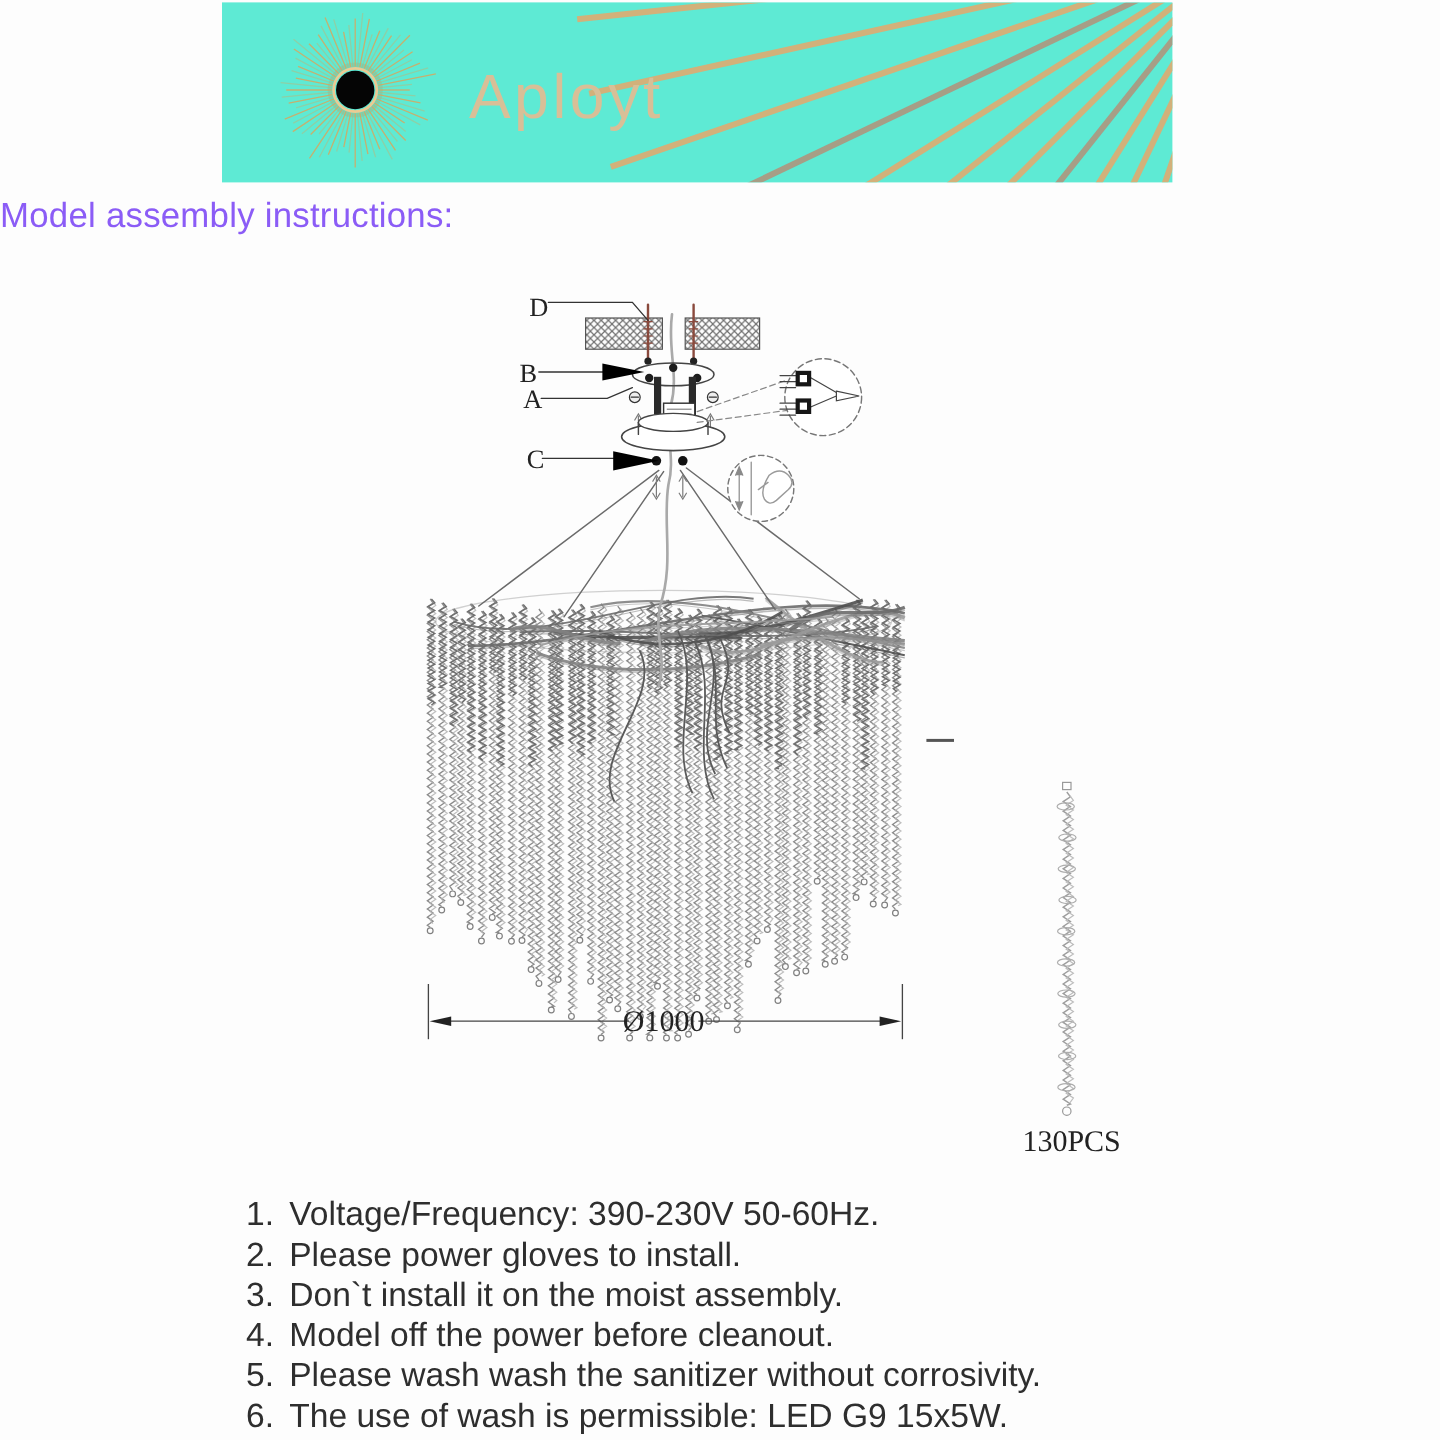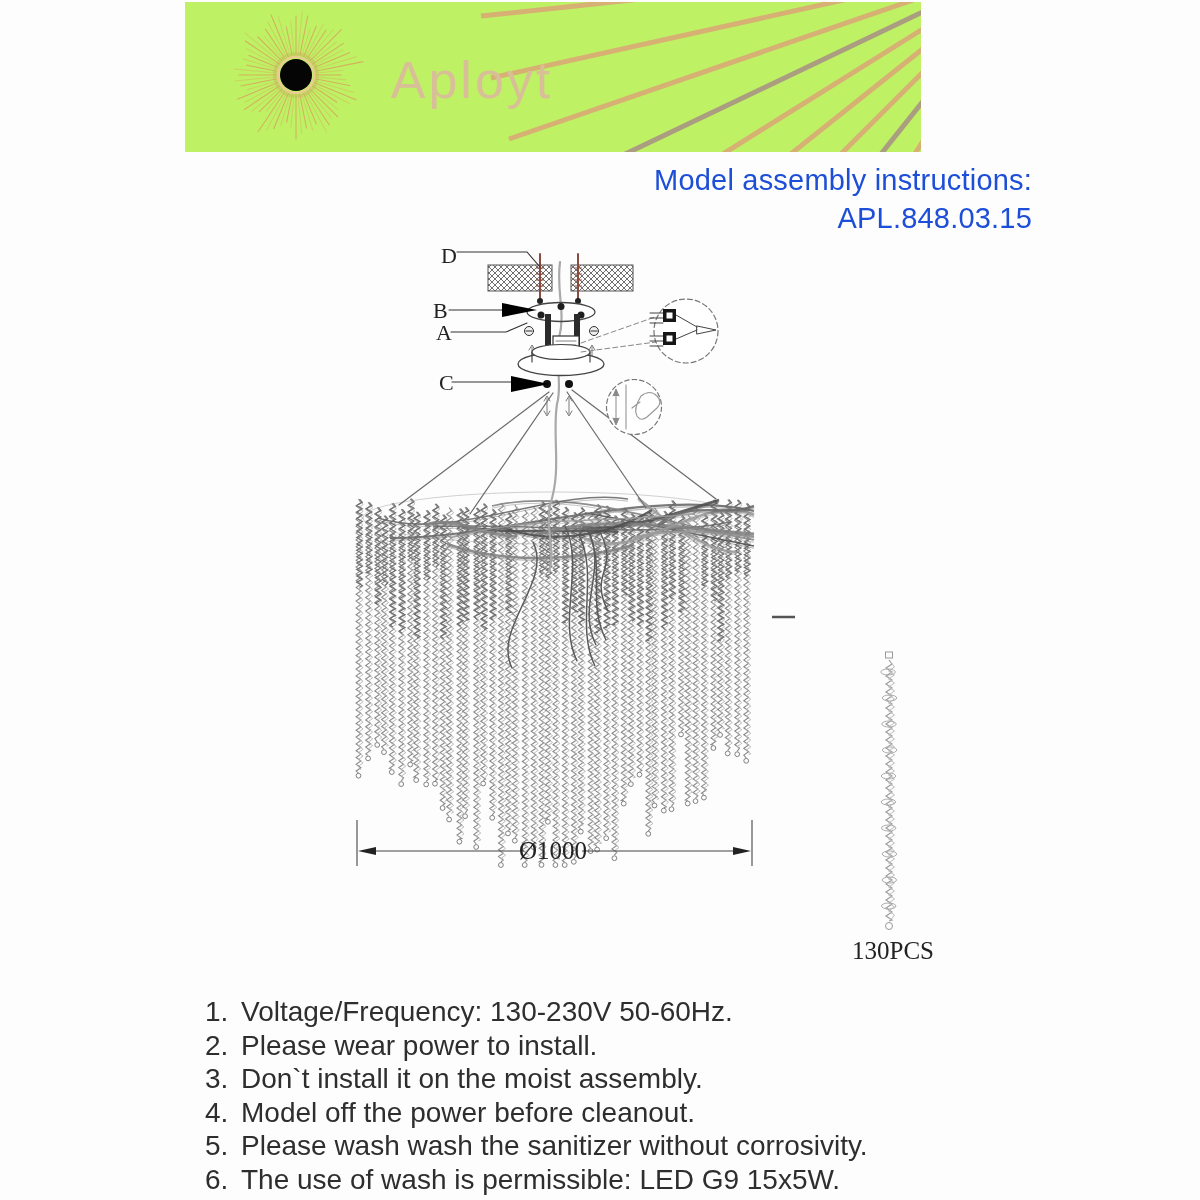--- a/index.html
+++ b/index.html
@@ -3,27 +3,27 @@
 <meta charset="utf-8">
 <style>
   html,body{margin:0;padding:0;}
   body{
     width:1200px;height:1200px;position:relative;overflow:hidden;
     background:#fdfdfd;
     font-family:"Liberation Sans",sans-serif;
     color:#2e2e2e;
   }
   .banner{
-    position:absolute;left:185px;top:2px;width:736px;height:150px;
-    background:#bef264;overflow:hidden;
+    position:absolute;left:185px;top:2px;width:792px;height:150px;
+    background:#5eead4;overflow:hidden;
   }
   .banner svg{display:block}
   .title-block{
-    position:absolute;left:0;top:161px;width:1032px;text-align:right;
-    font-size:29px;font-weight:500;line-height:38px;color:#1d4ed8;
+    position:absolute;left:0;top:161px;width:1032px;text-align:left;
+    font-size:29px;font-weight:500;line-height:38px;color:#8b5cf6;
     letter-spacing:.2px;
   }
   .diagram-svg{position:absolute;left:0;top:230px;width:1200px;height:740px;}
   .diagram-svg text.part-label{font-family:"Liberation Serif",serif;font-size:22px;fill:#222;}
   .diagram-svg text.dim-label{font-family:"Liberation Serif",serif;font-size:25px;fill:#222;}
   .instructions{
     position:absolute;left:205px;top:995px;width:900px;
     font-size:28px;line-height:33.5px;font-weight:500;color:#2e2e2e;
   }
   .instr-row{display:flex;}
@@ -118,21 +118,20 @@
         <line x1="130.4" y1="71.1" x2="158.3" y2="68.3" stroke="#d7a75f" stroke-width="1.1" opacity="0.38"></line>
         <circle cx="111" cy="73" r="18" fill="none" stroke="#ecca92" stroke-width="2.2"></circle>
         <circle cx="111" cy="73" r="16" fill="#050505"></circle>
       </g>
     <text x="287" y="96" text-anchor="middle" font-size="52" letter-spacing="3" fill="#d8bf97" font-family="Liberation Sans, sans-serif">Aployt</text>
   </svg>
 </div>
 
 <div class="title-block">
   <div>Model assembly instructions:</div>
-  <div>APL.848.03.15</div>
 </div>
 
 <svg class="diagram-svg" viewBox="0 230 1200 740">
   <defs>
     <pattern id="xh" width="6" height="6" patternUnits="userSpaceOnUse">
       <path d="M0 0L6 6M6 0L0 6" stroke="#6f6f6f" stroke-width="1" fill="none"></path>
     </pattern>
   </defs>
 
   <g id="gen-strands">
@@ -510,25 +509,25 @@
 
   <text class="part-label" x="441" y="263">D</text>
   <text class="part-label" x="433" y="318">B</text>
   <text class="part-label" x="436" y="340">A</text>
   <text class="part-label" x="439" y="390">C</text>
 </svg>
 
 <div class="instructions">
   <div class="instr-row">
     <span class="instr-num">1.</span>
-    <span class="instr-text">Voltage/Frequency: 130-230V 50-60Hz.</span>
+    <span class="instr-text">Voltage/Frequency: 390-230V 50-60Hz.</span>
   </div>
   <div class="instr-row">
     <span class="instr-num">2.</span>
-    <span class="instr-text">Please wear power to install.</span>
+    <span class="instr-text">Please power gloves to install.</span>
   </div>
   <div class="instr-row">
     <span class="instr-num">3.</span>
     <span class="instr-text">Don`t install it on the moist assembly.</span>
   </div>
   <div class="instr-row">
     <span class="instr-num">4.</span>
     <span class="instr-text">Model off the power before cleanout.</span>
   </div>
   <div class="instr-row">

